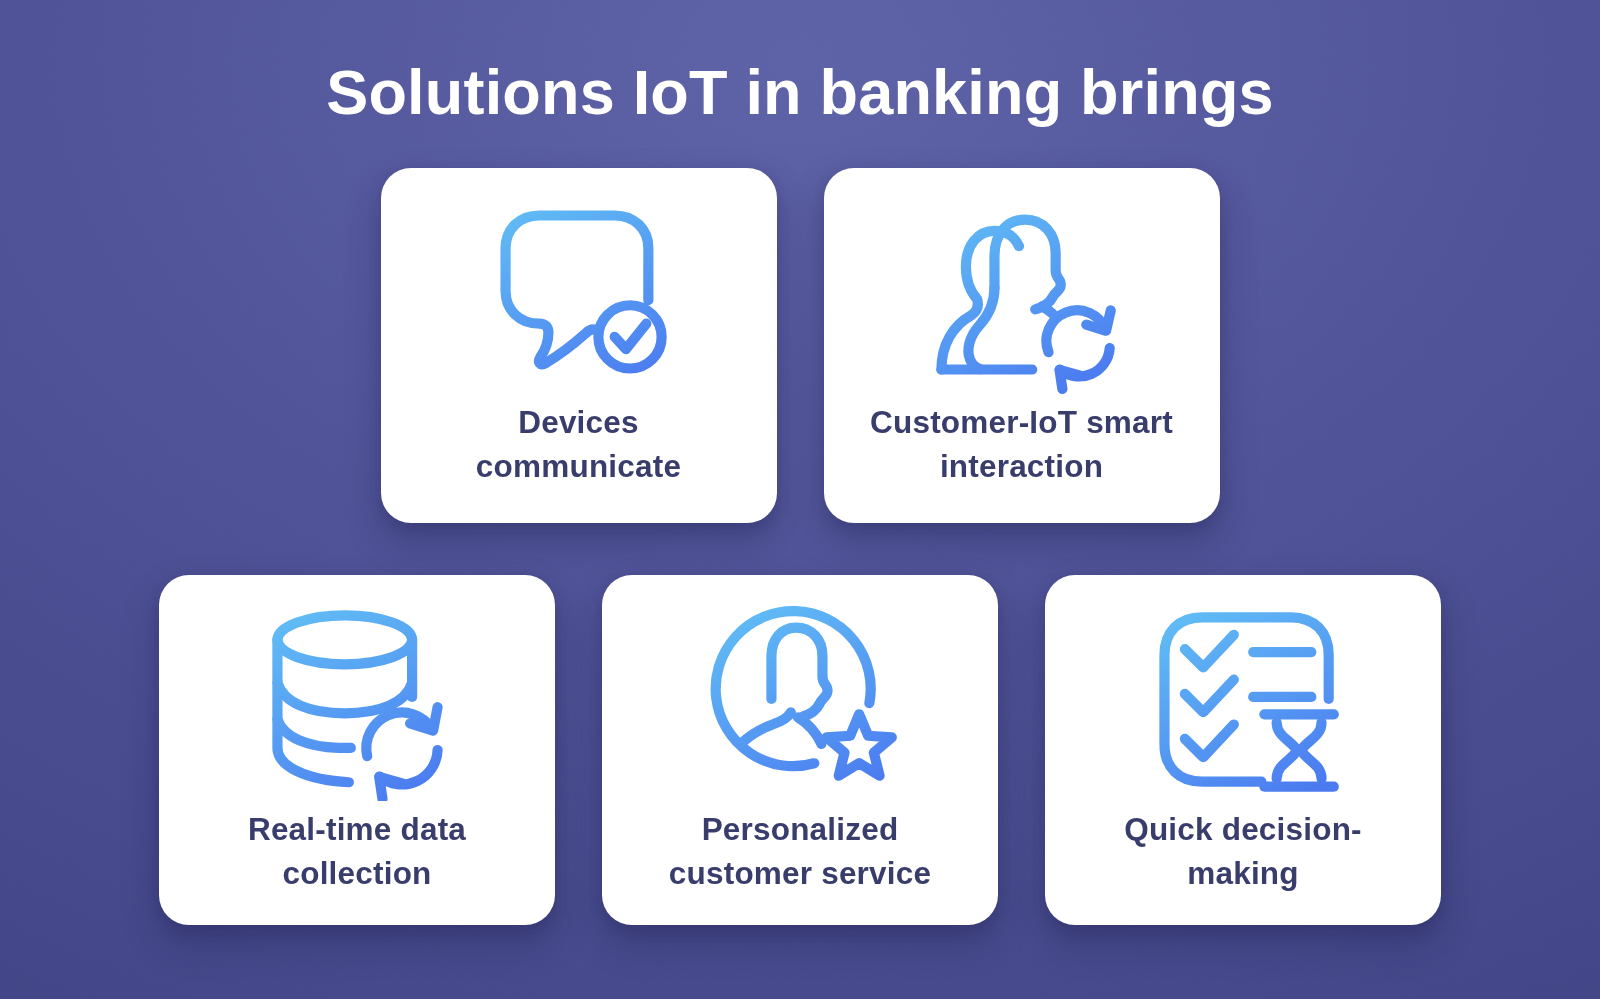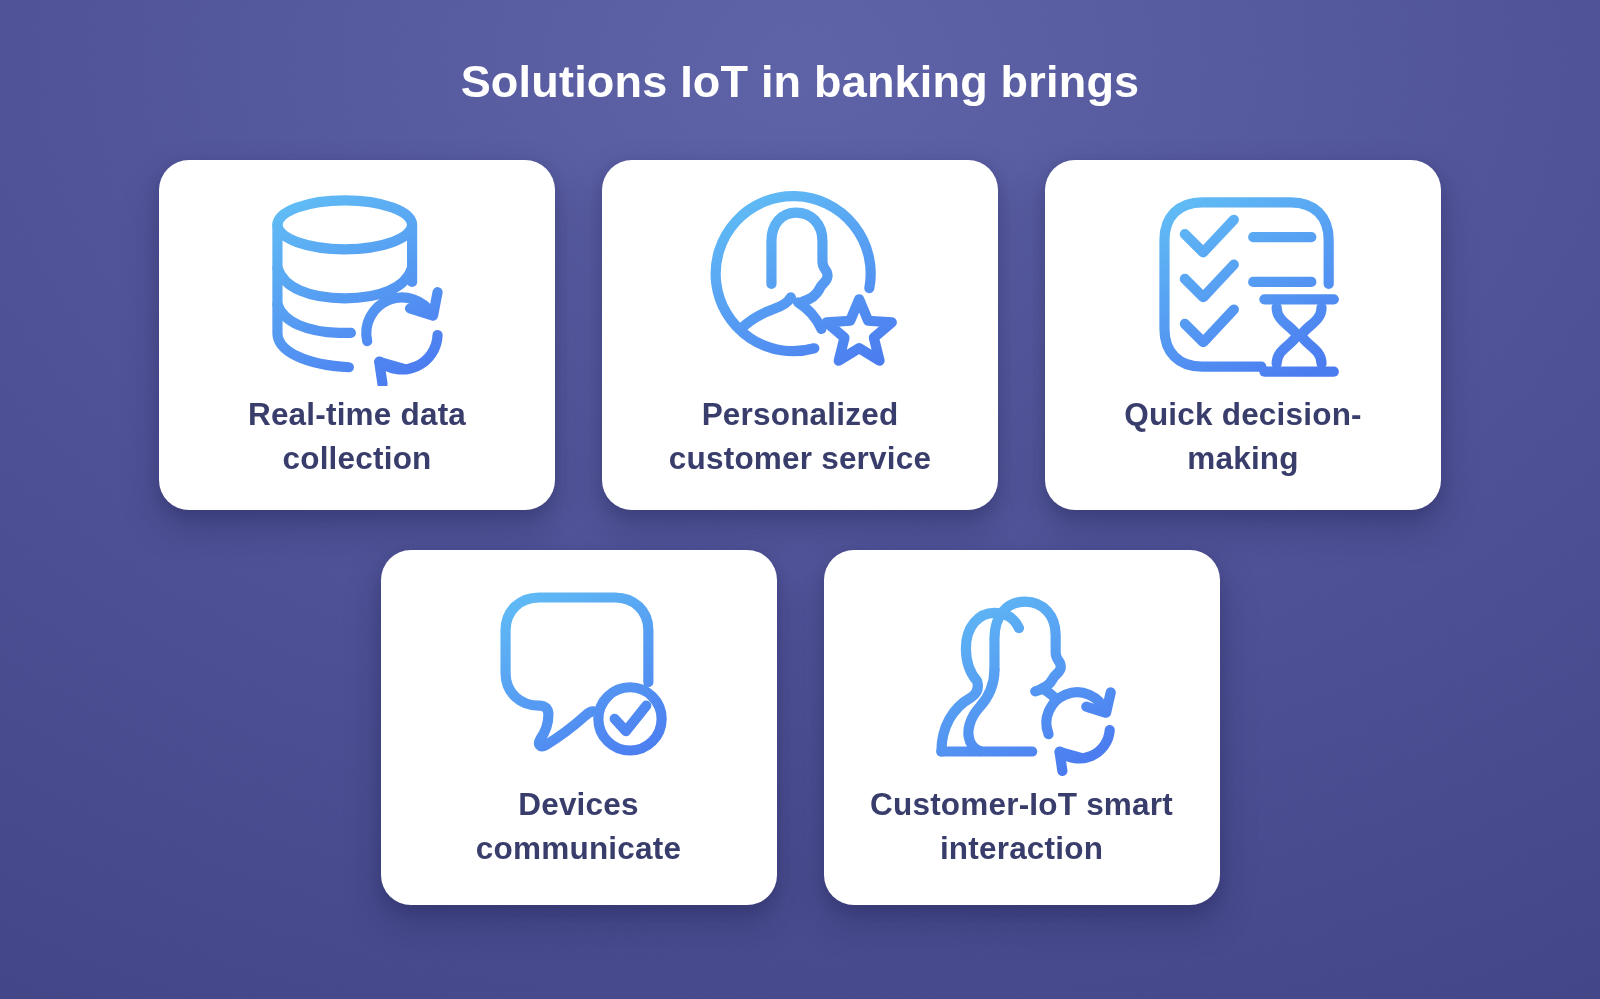--- a/index.html
+++ b/index.html
@@ -14,21 +14,21 @@
   }
   .grain{
     position:absolute; inset:0; width:100%; height:100%;
     opacity:.05; mix-blend-mode:overlay; pointer-events:none;
   }
   .stage{ position:relative; width:100%; height:100%; }
   .title{
     padding-top:56px;
     text-align:center;
     color:var(--title-text,#ffffff);
-    font-size:45px; font-weight:700; letter-spacing:.2px;
+    font-size:63px; font-weight:700; letter-spacing:.2px;
     line-height:1.15;
   }
   .row{ display:flex; justify-content:center; gap:47px; }
   .row-1{ margin-top:52px; }
   .row-2{ margin-top:40px; }
   .card{
     width:396px; height:350px;
     background:var(--card-background,#ffffff);
     border-radius:30px;
     box-shadow:0 18px 36px rgba(22,24,64,.28), 0 6px 14px rgba(22,24,64,.14);
@@ -55,20 +55,66 @@
 
   <svg class="grain">
     <filter id="noiseF">
         <feTurbulence type="fractalNoise" baseFrequency="0.85" numOctaves="2"></feTurbulence>
         <feColorMatrix type="saturate" values="0"></feColorMatrix>
       </filter>
     <rect width="100%" height="100%" filter="url(#noiseF)"></rect>
   </svg>
 
   <h1 class="title">Solutions IoT in banking brings</h1>
+
+  <div class="row row-2">
+
+    <section class="card">
+      <div class="icon">
+        <svg viewBox="0 0 100 100" fill="none" stroke="url(#g4)" stroke-width="5" stroke-linecap="round" stroke-linejoin="round">
+          <defs>
+              <linearGradient id="g4" gradientUnits="userSpaceOnUse" x1="20" y1="0" x2="72" y2="100">
+            <stop offset="0" class="grad-a"></stop>
+                <stop offset="1" class="grad-b"></stop>
+              </linearGradient>
+            </defs>
+          <path d="M84,54 V28.5 C84,19 77,12.5 67.5,12.5 H30.5 C21,12.5 14,19 14,28.5 V49.5 C14,59 21,65.5 30.5,65.5 C33.5,65.5 35,67 35,70 C35,74.5 33.5,78.5 31,82 C29.5,84.5 31,86.5 33.5,85 C41,80.5 48,75 53,70.5 C55,68.5 56.5,68 58,68.5"></path>
+          <circle cx="75" cy="72" r="15.5"></circle>
+          <path d="M67.5,72 L73,78 L83,65.5"></path>
+        </svg>
+      </div>
+      <p class="label">Devices
+communicate</p>
+    </section>
+
+    <section class="card">
+      <div class="icon">
+        <svg viewBox="0 0 100 100" fill="none" stroke="url(#g5)" stroke-width="5" stroke-linecap="round" stroke-linejoin="round">
+          <defs>
+              <linearGradient id="g5" gradientUnits="userSpaceOnUse" x1="20" y1="0" x2="72" y2="100">
+            <stop offset="0" class="grad-a"></stop>
+                <stop offset="1" class="grad-b"></stop>
+              </linearGradient>
+            </defs>
+          <path d="M10.5,88 C10.5,76 16,66.5 25,61.5 C28,59.5 29,57 28,53.5 C24.5,49.5 22.5,43.5 22.5,37.5 C22.5,27 28.5,20 36.5,20 C42.5,20 46.5,23 48.5,27.5"></path>
+          <path d="M36.5,48 V32.5 C36.5,21.5 42.5,14.5 51.5,14.5 C60.5,14.5 66.5,21.5 66.5,31 V39.5 C66.5,43.5 69,43 69,46.5 C69,49.5 66.5,49.5 65,52.5 C63.5,55.5 60,57.5 56.5,58.5"></path>
+          <path d="M36.5,48 C36.5,56 33.5,61.5 29,66.5 C24.5,71.5 22.5,78 24.5,83 C25.5,85.5 27,87 29.5,87.8"></path>
+          <path d="M60,57 C63,59 65.5,60.5 66.5,62.5"></path>
+          <path d="M10.5,88 H55"></path>
+          <path d="M63,79.5 A15,15 0 0 1 91,68.5"></path>
+          <path d="M93.5,59 L91.2,69 L81.5,66"></path>
+          <path d="M93,77.5 A15,15 0 0 1 68.5,88"></path>
+          <path d="M69.8,97.5 L68.4,88.2 L78.5,91"></path>
+        </svg>
+      </div>
+      <p class="label">Customer-IoT smart
+interaction</p>
+    </section>
+
+  </div>
 
   <div class="row row-1">
 
     <section class="card">
       <div class="icon">
         <svg viewBox="0 0 100 100" fill="none" stroke="url(#g1)" stroke-width="5" stroke-linecap="round" stroke-linejoin="round">
           <defs>
               <linearGradient id="g1" gradientUnits="userSpaceOnUse" x1="20" y1="0" x2="72" y2="100">
             <stop offset="0" class="grad-a"></stop>
                 <stop offset="1" class="grad-b"></stop>
@@ -128,59 +174,13 @@
           <path d="M60.5,93 H94.5"></path>
           <path d="M66.5,61.5 C66.5,68.5 74,70.5 76.5,75.2 C74,80 66.5,82 66.5,89"></path>
           <path d="M88.5,61.5 C88.5,68.5 81,70.5 78.5,75.2 C81,80 88.5,82 88.5,89"></path>
         </svg>
       </div>
       <p class="label">Quick decision-
 making</p>
     </section>
 
   </div>
-
-  <div class="row row-2">
-
-    <section class="card">
-      <div class="icon">
-        <svg viewBox="0 0 100 100" fill="none" stroke="url(#g4)" stroke-width="5" stroke-linecap="round" stroke-linejoin="round">
-          <defs>
-              <linearGradient id="g4" gradientUnits="userSpaceOnUse" x1="20" y1="0" x2="72" y2="100">
-            <stop offset="0" class="grad-a"></stop>
-                <stop offset="1" class="grad-b"></stop>
-              </linearGradient>
-            </defs>
-          <path d="M84,54 V28.5 C84,19 77,12.5 67.5,12.5 H30.5 C21,12.5 14,19 14,28.5 V49.5 C14,59 21,65.5 30.5,65.5 C33.5,65.5 35,67 35,70 C35,74.5 33.5,78.5 31,82 C29.5,84.5 31,86.5 33.5,85 C41,80.5 48,75 53,70.5 C55,68.5 56.5,68 58,68.5"></path>
-          <circle cx="75" cy="72" r="15.5"></circle>
-          <path d="M67.5,72 L73,78 L83,65.5"></path>
-        </svg>
-      </div>
-      <p class="label">Devices
-communicate</p>
-    </section>
-
-    <section class="card">
-      <div class="icon">
-        <svg viewBox="0 0 100 100" fill="none" stroke="url(#g5)" stroke-width="5" stroke-linecap="round" stroke-linejoin="round">
-          <defs>
-              <linearGradient id="g5" gradientUnits="userSpaceOnUse" x1="20" y1="0" x2="72" y2="100">
-            <stop offset="0" class="grad-a"></stop>
-                <stop offset="1" class="grad-b"></stop>
-              </linearGradient>
-            </defs>
-          <path d="M10.5,88 C10.5,76 16,66.5 25,61.5 C28,59.5 29,57 28,53.5 C24.5,49.5 22.5,43.5 22.5,37.5 C22.5,27 28.5,20 36.5,20 C42.5,20 46.5,23 48.5,27.5"></path>
-          <path d="M36.5,48 V32.5 C36.5,21.5 42.5,14.5 51.5,14.5 C60.5,14.5 66.5,21.5 66.5,31 V39.5 C66.5,43.5 69,43 69,46.5 C69,49.5 66.5,49.5 65,52.5 C63.5,55.5 60,57.5 56.5,58.5"></path>
-          <path d="M36.5,48 C36.5,56 33.5,61.5 29,66.5 C24.5,71.5 22.5,78 24.5,83 C25.5,85.5 27,87 29.5,87.8"></path>
-          <path d="M60,57 C63,59 65.5,60.5 66.5,62.5"></path>
-          <path d="M10.5,88 H55"></path>
-          <path d="M63,79.5 A15,15 0 0 1 91,68.5"></path>
-          <path d="M93.5,59 L91.2,69 L81.5,66"></path>
-          <path d="M93,77.5 A15,15 0 0 1 68.5,88"></path>
-          <path d="M69.8,97.5 L68.4,88.2 L78.5,91"></path>
-        </svg>
-      </div>
-      <p class="label">Customer-IoT smart
-interaction</p>
-    </section>
-
-  </div>
 </div>
 
 </body></html>

